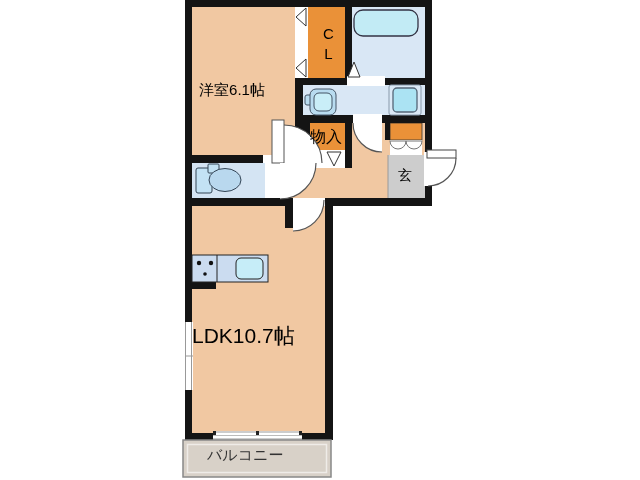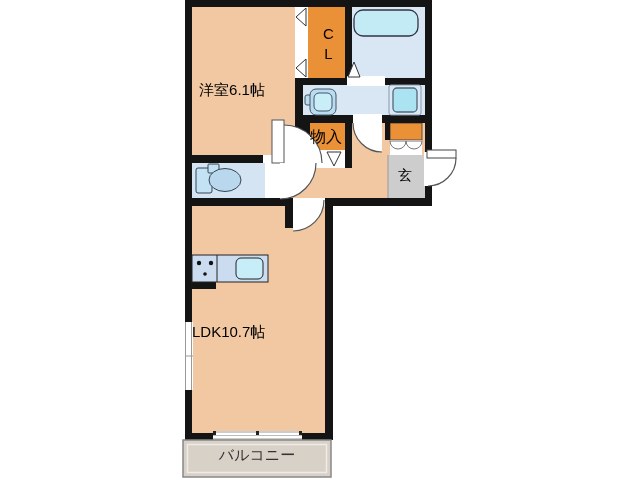--- a/index.html
+++ b/index.html
@@ -5,22 +5,22 @@
   html,body{margin:0;padding:0;background:#fff;}
   #canvas{position:relative;width:640px;height:480px;background:#fff;overflow:hidden;
           font-family:"Liberation Sans","DejaVu Sans",sans-serif;}
   #plan-svg{position:absolute;left:0;top:0;}
   .lbl{position:absolute;color:#000;white-space:nowrap;pointer-events:none;line-height:1.1;}
   .lbl-yoshitsu{left:180px;top:82px;width:104px;text-align:center;font-size:15px;}
   .lbl-cl{left:312px;top:22px;width:24px;height:46px;text-align:center;font-size:15px;
           writing-mode:vertical-rl;text-orientation:upright;letter-spacing:3px;}
   .lbl-mono{left:305px;top:128px;width:42px;text-align:center;font-size:16px;}
   .lbl-gen{left:395px;top:168px;width:20px;text-align:center;font-size:14px;}
-  .lbl-ldk{left:192px;top:324px;width:95px;text-align:left;font-size:15px;}
-  .lbl-balcony{left:207px;top:447px;width:100px;text-align:center;font-size:15px;color:#333;}
+  .lbl-ldk{left:192px;top:324px;width:95px;text-align:right;font-size:21px;}
+  .lbl-balcony{left:207px;top:447px;width:100px;text-align:left;font-size:15px;color:#333;}
 </style>
 </head>
 <body>
 
 <div id="canvas">
   <svg id="plan-svg" width="640" height="480" viewBox="0 0 640 480">
 
     <g>
       <rect x="192" y="7" width="103" height="148" fill="#f1c8a2"></rect>
       <rect x="263" y="115" width="162" height="83" fill="#f1c8a2"></rect>

